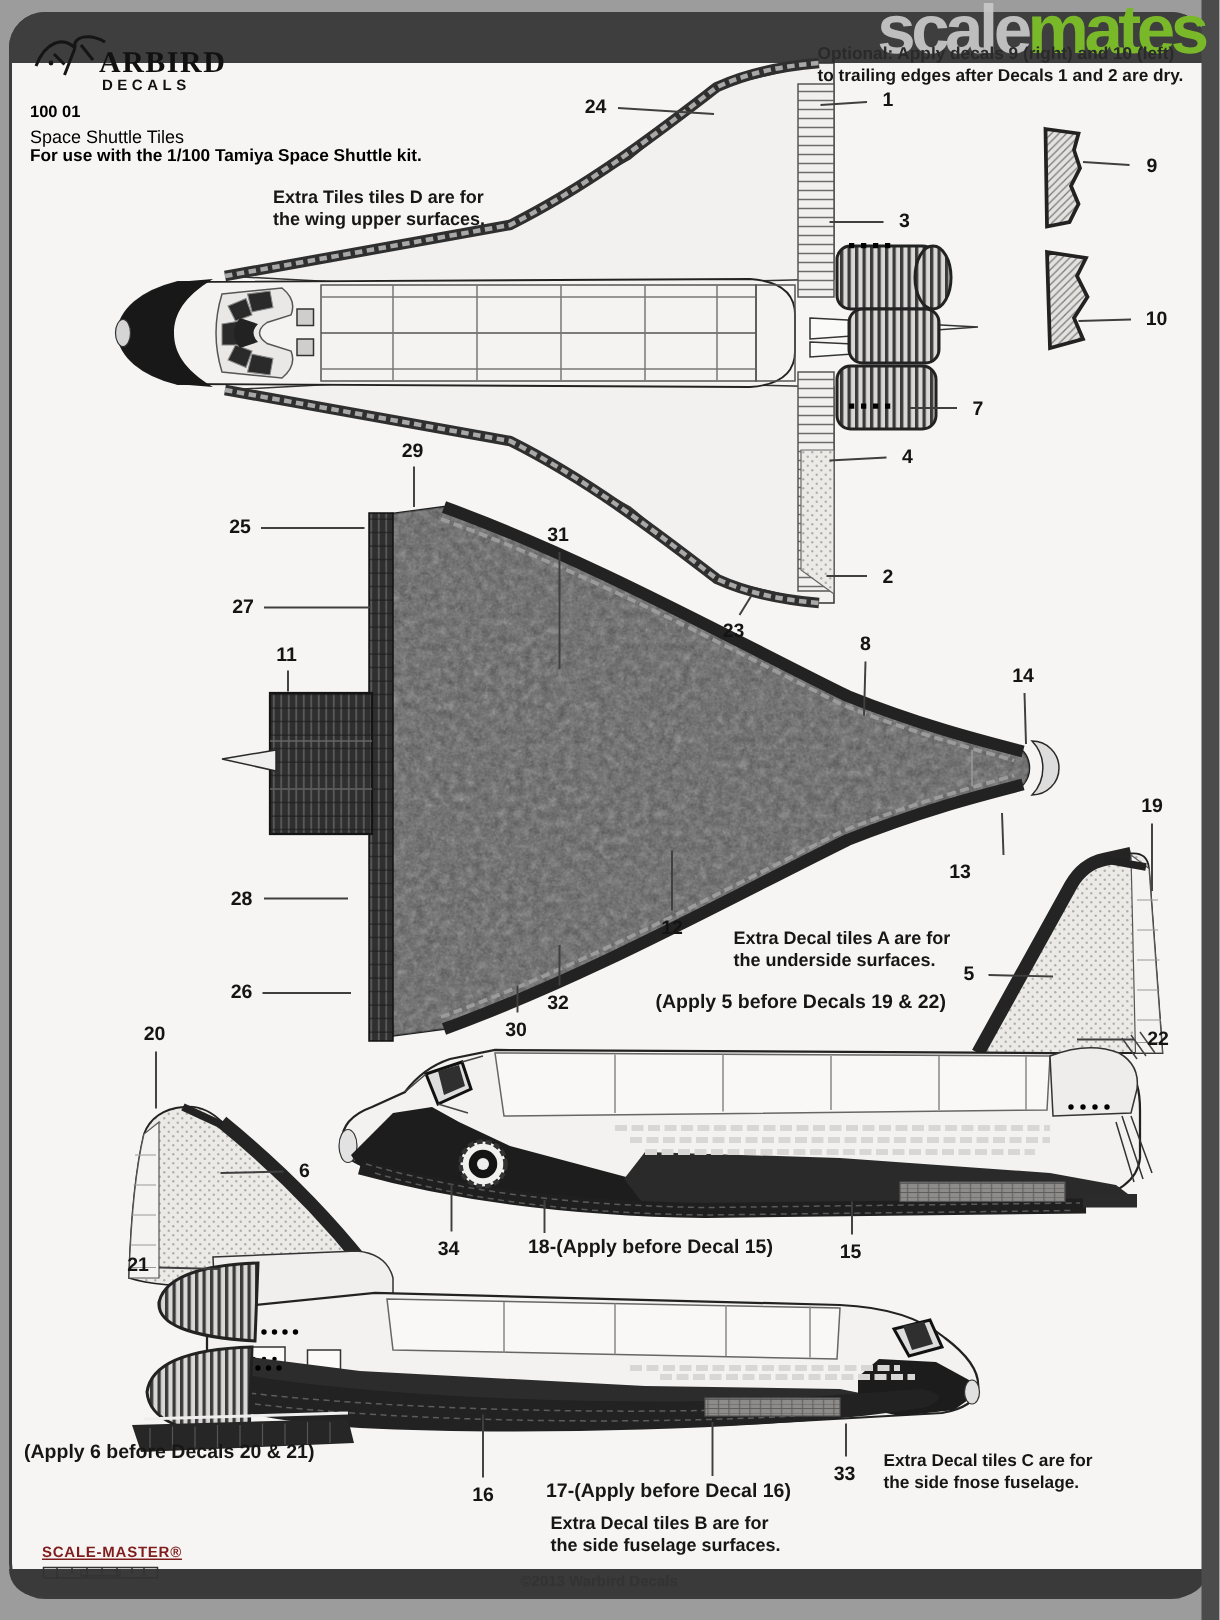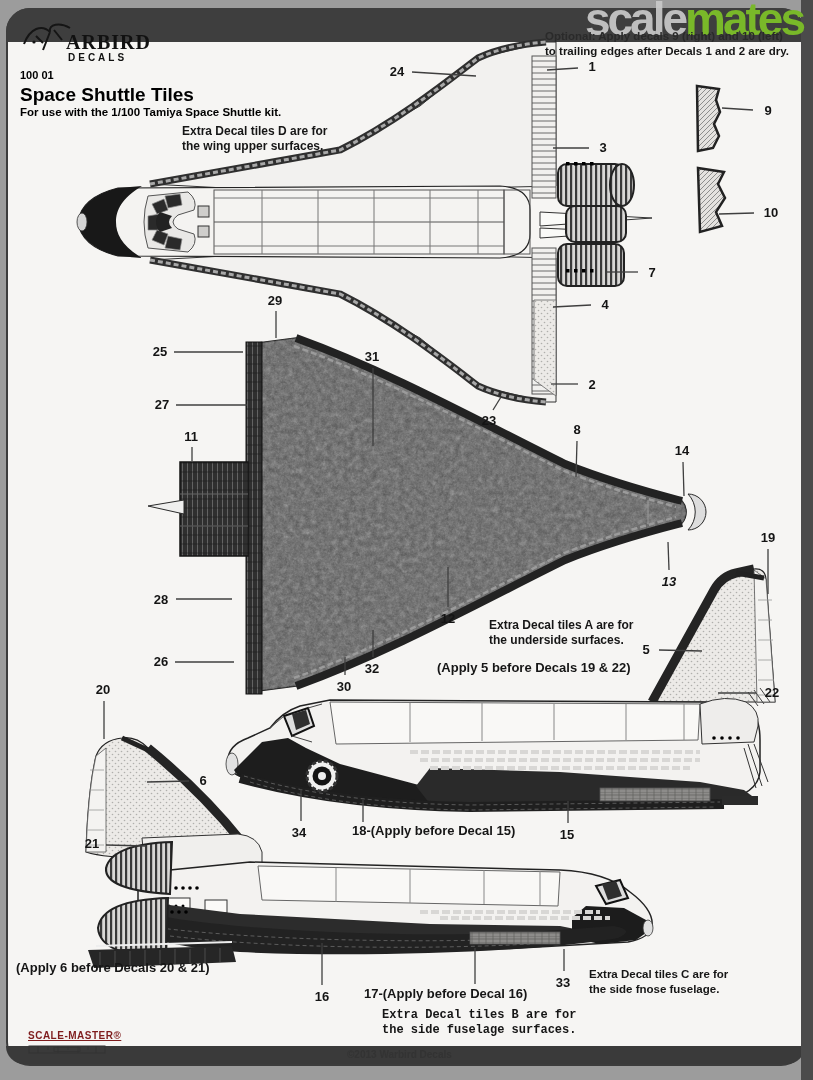--- a/index.html
+++ b/index.html
@@ -22,26 +22,26 @@
   #leader-svg line{stroke:#3f3f3f;stroke-width:1.3;}
   .txt{position:absolute;z-index:6;color:#161616;font-weight:bold;}
   .callout{position:absolute;z-index:6;transform:translate(-50%,-50%);
            font:bold 13px "Liberation Sans",sans-serif;color:#141414;}
   .brand{position:absolute;left:20px;top:20px;z-index:6;}
   .brand-row{display:flex;align-items:flex-end;}
   .brand-name{font-family:"Liberation Serif",serif;font-weight:bold;font-size:20px;color:#111;
               letter-spacing:1px;margin-left:-6px;margin-top:8px;}
   .brand-sub{font-size:10px;font-weight:bold;letter-spacing:3px;color:#111;margin:-2px 0 0 48px;}
   .code{margin-top:6px;font-size:11px;font-weight:bold;}
-  .title{font-size:19px;font-weight:bold;margin-top:3px;}
+  .title{font-size:12px;font-weight:normal;margin-top:3px;}
   .subtitle{font-size:11.5px;font-weight:bold;}
   .note{line-height:14.5px;font-size:12px;}
   .noteD{left:182px;top:124px;}
   .noteA{left:489px;top:618px;}
-  .noteB{left:382px;top:1008px;font-family:Liberation Mono, monospace;}
+  .noteB{left:367px;top:1008px;}
   .noteC{left:589px;top:967px;font-size:11.5px;}
   .noteOpt{left:545px;top:29px;width:266px;font-size:11.5px;line-height:14.5px;z-index:6;}
   .noteOpt .l1{color:#2a2a2a;}
   .apply{font-size:13px;text-align:center;}
   .apply5{left:437px;top:660px;}
   .apply18{left:352px;top:823px;}
   .apply6{left:16px;top:960px;}
   .apply17{left:364px;top:986px;}
   .copyright{left:347px;top:1049px;font-size:10px;color:#333;}
   .scalemaster{position:absolute;left:28px;top:1030px;z-index:6;color:#7f1d1d;}
@@ -71,21 +71,21 @@
   <div class="code">100 01</div>
   <div class="title">Space Shuttle Tiles</div>
   <div class="subtitle">For use with the 1/100 Tamiya Space Shuttle kit.</div>
 </div>
 
 <div class="txt note noteOpt">
   <span class="l1">Optional: Apply decals 9 (right) and 10 (left)</span><br>
   <span>to trailing edges after Decals 1 and 2 are dry.</span>
 </div>
 <div class="txt note noteD">
-  <span>Extra Decal tiles D are for</span><br>
+  <span>Extra Tiles tiles D are for</span><br>
   <span>the  wing upper surfaces.</span>
 </div>
 <div class="txt note noteA">
   <span>Extra Decal tiles A are for</span><br>
   <span>the  underside surfaces.</span>
 </div>
 <div class="txt apply apply5">(Apply 5 before Decals 19 &amp; 22)</div>
 <div class="txt apply apply18">18-(Apply before Decal 15)</div>
 <div class="txt apply apply6">(Apply 6 before Decals 20 &amp; 21)</div>
 <div class="txt apply apply17">17-(Apply before Decal 16)</div>
@@ -379,21 +379,21 @@
     <div class="callout" style="left: 603px; top: 147px;">3</div>
     <div class="callout" style="left: 605px; top: 304px;">4</div>
     <div class="callout" style="left: 646px; top: 649px;">5</div>
     <div class="callout" style="left: 203px; top: 780px;">6</div>
     <div class="callout" style="left: 652px; top: 272px;">7</div>
     <div class="callout" style="left: 577px; top: 429px;">8</div>
     <div class="callout" style="left: 768px; top: 110px;">9</div>
     <div class="callout" style="left: 771px; top: 212px;">10</div>
     <div class="callout" style="left: 191px; top: 436px;">11</div>
     <div class="callout" style="left: 448px; top: 618px;">12</div>
-    <div class="callout" style="left: 669px; top: 581px; font-style: italic;">13</div>
+    <div class="callout" style="left: 640px; top: 581px;">13</div>
     <div class="callout" style="left: 682px; top: 450px;">14</div>
     <div class="callout" style="left: 567px; top: 834px;">15</div>
     <div class="callout" style="left: 322px; top: 996px;">16</div>
     <div class="callout" style="left: 768px; top: 537px;">19</div>
     <div class="callout" style="left: 103px; top: 689px;">20</div>
     <div class="callout" style="left: 92px; top: 843px;">21</div>
     <div class="callout" style="left: 772px; top: 692px;">22</div>
     <div class="callout" style="left: 489px; top: 420px;">23</div>
     <div class="callout" style="left: 397px; top: 71px;">24</div>
     <div class="callout" style="left: 160px; top: 351px;">25</div>

